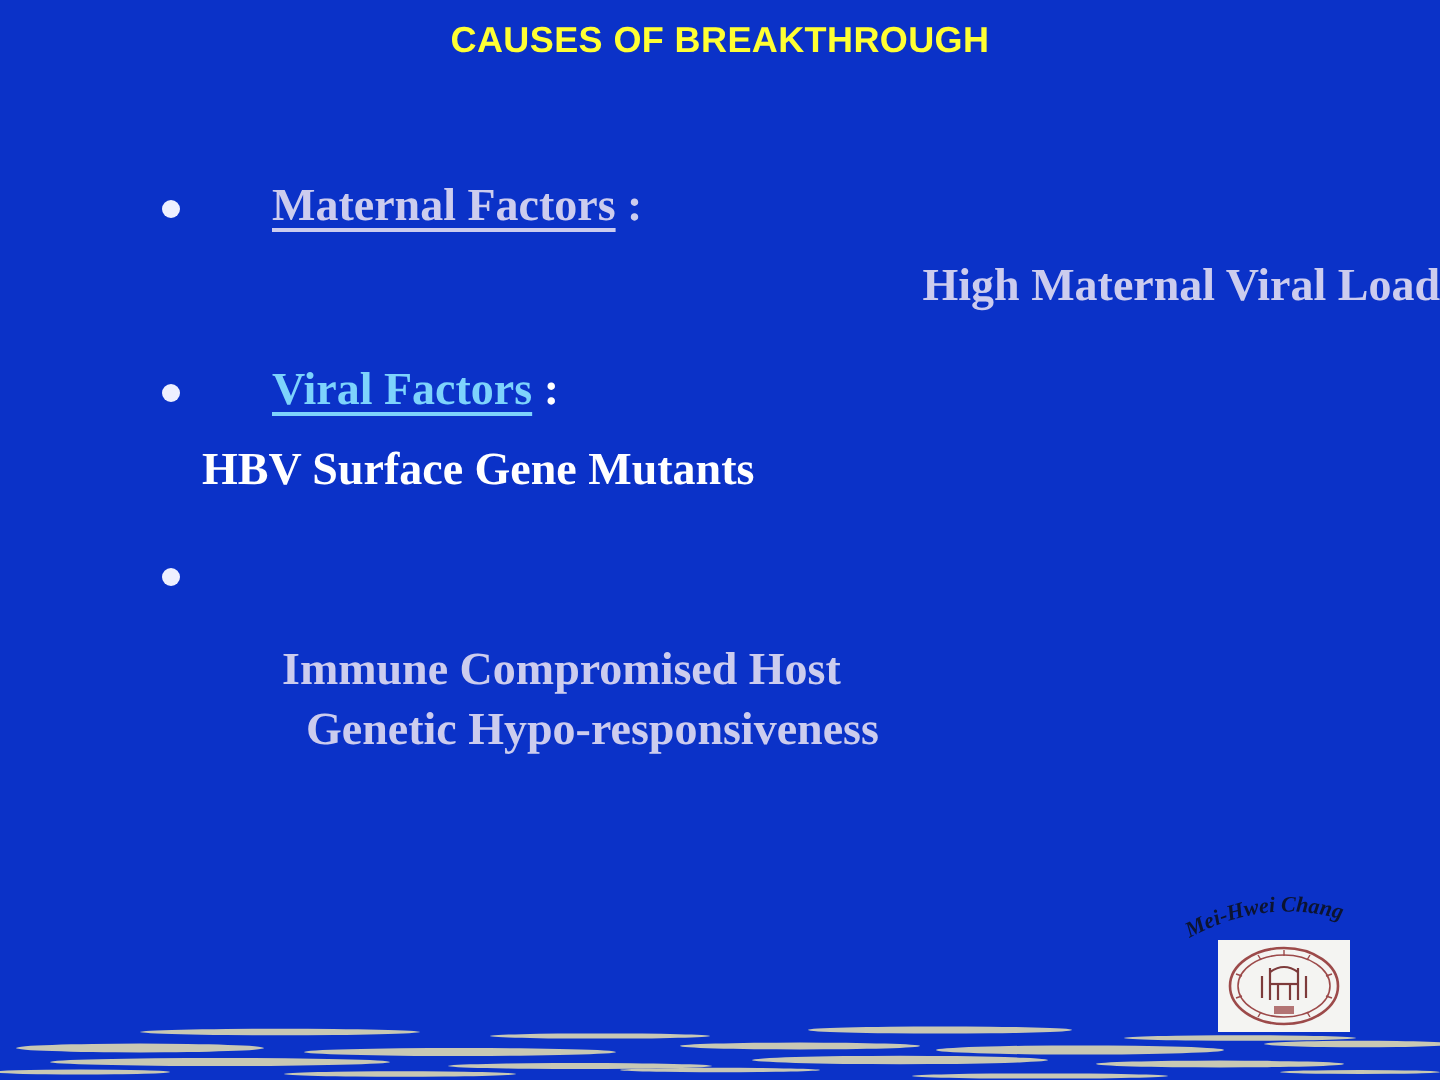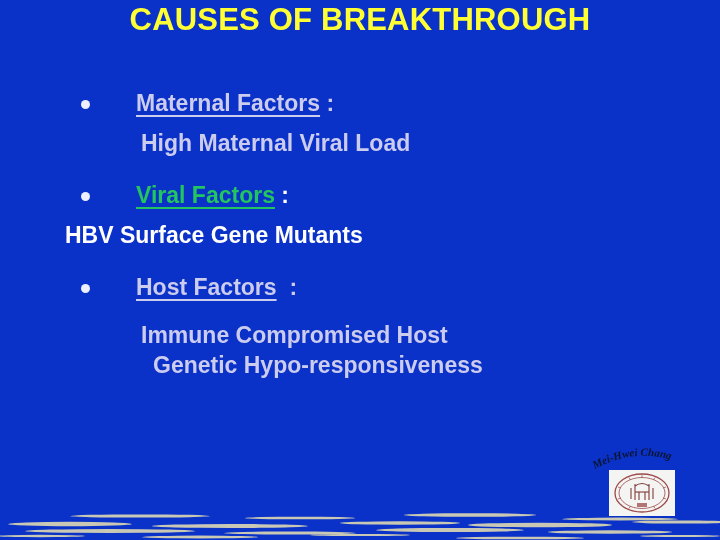--- a/index.html
+++ b/index.html
@@ -24,38 +24,39 @@
   #title-block {
     position: absolute;
     top: 6px;
     left: 0;
     width: 720px;
     text-align: center;
   }
   .title-line {
     display: block;
     color: #ffff33;
-    font-size: 31px;
+    font-size: 18px;
     font-weight: bold;
     line-height: 28px;
     letter-spacing: 0.2px;
     white-space: nowrap;
   }
 
   
   #body-block {
     position: absolute;
     top: 88px;
     left: 0;
     width: 720px;
     height: 340px;
   }
   .bullet-group {
     position: relative;
     width: 720px;
+    font-family: Liberation Serif, serif;
   }
   .bullet-row {
     position: relative;
     height: 32px;
   }
   .bullet-dot {
     position: absolute;
     left: 81px;
     top: 12px;
     width: 9px;
@@ -71,21 +72,21 @@
     font-weight: bold;
     line-height: 30px;
     white-space: nowrap;
   }
   .heading-underlined {
     text-decoration: underline;
     text-underline-offset: 4px;
     text-decoration-thickness: 2px;
   }
   .heading-lav { color: #ccccee; }
-  .heading-yellow { color: #22c55e; }
+  .heading-yellow { color: #7dd3fc; }
   .heading-colon {
     color: #ccccee;
     text-decoration: none;
   }
   .heading-colon-white {
     color: #ffffff;
     text-decoration: none;
   }
 
   .sub-line {
@@ -158,44 +159,43 @@
   </div>
 
   <div id="body-block">
 
     <div class="bullet-group">
       <div class="bullet-row">
         <span class="bullet-dot"></span>
         <span class="heading-text"><span class="heading-underlined heading-lav">Maternal Factors</span><span class="heading-colon">&nbsp;<span>:</span></span></span>
       </div>
       <div class="gap-sm"></div>
-      <div style="padding-left:141px;">
+      <div style="padding-left:141px;text-align:right;">
         <div class="sub-line">High Maternal Viral Load</div>
       </div>
     </div>
 
     <div class="gap-lg"></div>
 
     <div class="bullet-group">
       <div class="bullet-row">
         <span class="bullet-dot"></span>
         <span class="heading-text"><span class="heading-underlined heading-yellow">Viral Factors</span><span class="heading-colon-white">&nbsp;<span>:</span></span></span>
       </div>
       <div class="gap-sm"></div>
-      <div style="padding-left:65px;">
+      <div style="padding-left:101px;">
         <div class="sub-line sub-white">HBV Surface Gene Mutants</div>
       </div>
     </div>
 
     <div class="gap-lg"></div>
 
     <div class="bullet-group">
       <div class="bullet-row">
         <span class="bullet-dot"></span>
-        <span class="heading-text"><span class="heading-underlined heading-lav">Host Factors</span><span class="heading-colon">&nbsp;&nbsp;<span>:</span></span></span>
       </div>
       <div class="gap-md"></div>
       <div style="padding-left:141px;">
         <div class="sub-line">Immune Compromised Host</div>
         <div class="sub-line" style="padding-left:12px;">Genetic Hypo-responsiveness</div>
       </div>
     </div>
 
   </div>
 

